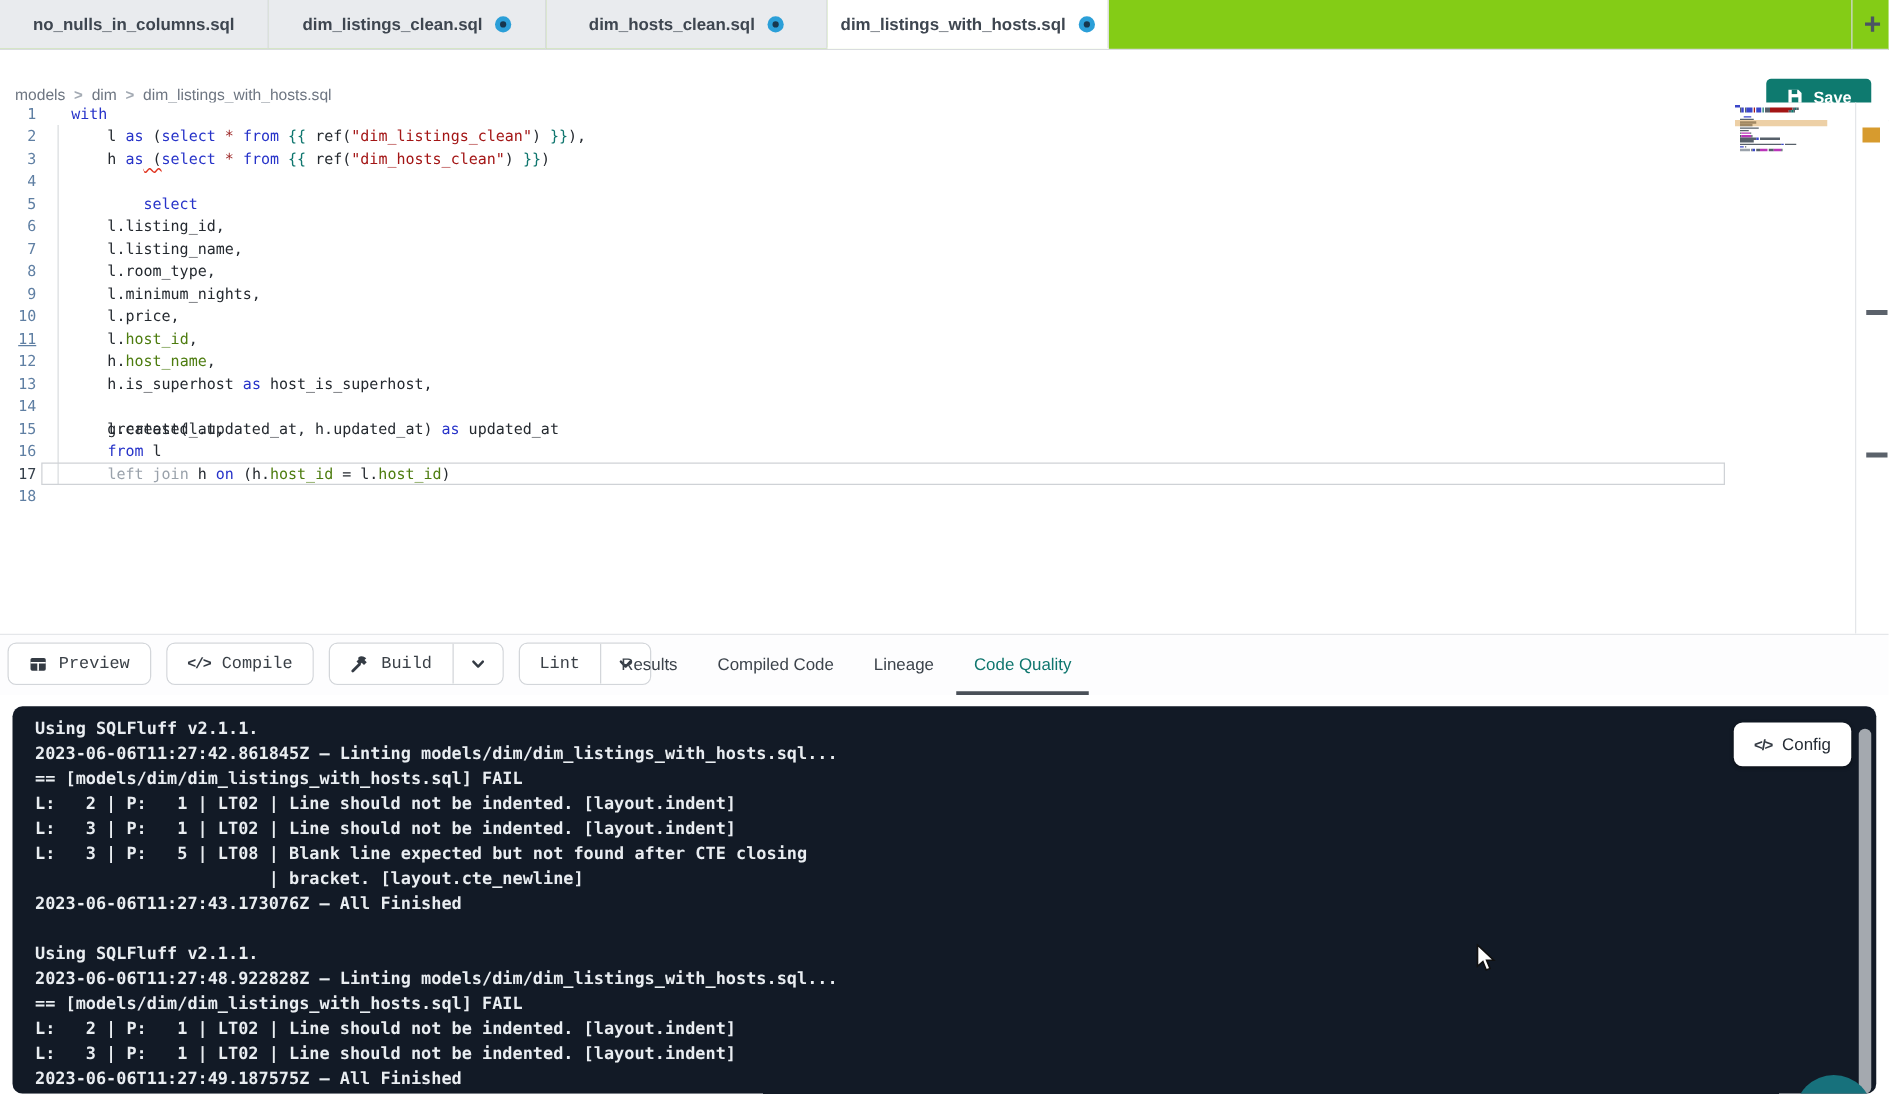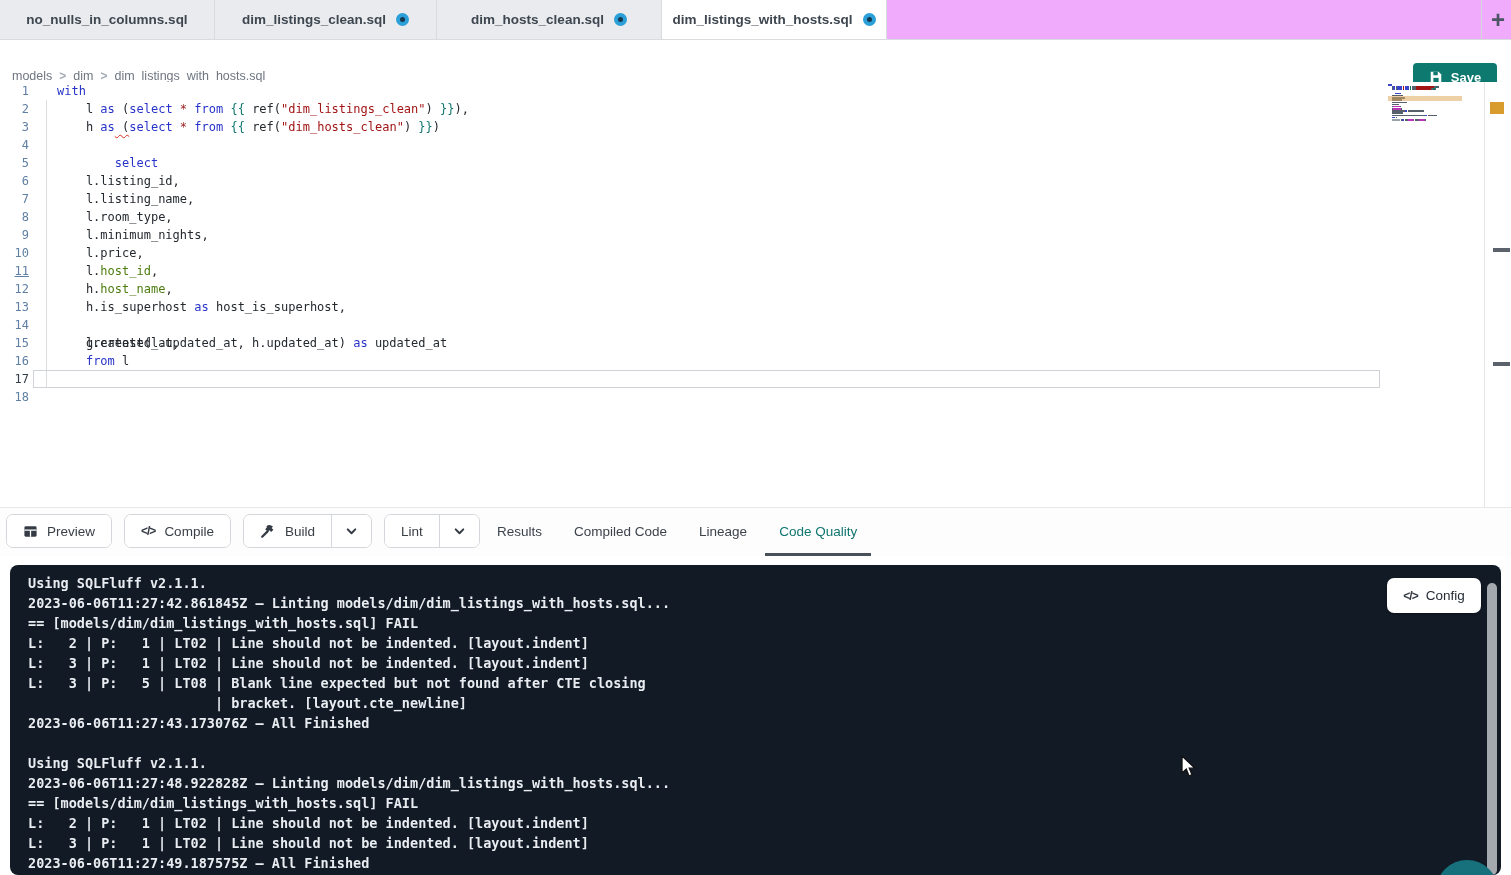--- a/index.html
+++ b/index.html
@@ -2,21 +2,21 @@
 <html><head>
 <meta charset="utf-8">
 <style>
   * { margin:0; padding:0; box-sizing:border-box; }
   html,body { width:1511px; height:875px; overflow:hidden; background:#fff;
               font-family:"Liberation Sans", sans-serif; }
   .stage { position:relative; width:1511px; height:875px; }
 
   
   .tabbar { position:absolute; left:0; top:0; width:1511px; height:40px;
-            background:#f0abfc; border-bottom:1px solid #d9dcdf; display:flex; }
+            background:#84cc16; border-bottom:1px solid #d9dcdf; display:flex; }
   .tabs { display:flex; height:100%; }
   .tab { height:100%; display:flex; align-items:center; justify-content:center; gap:10px;
          border-right:1px solid #d8dbde; font-size:13.5px; font-weight:600; color:#3e4650;
          background:#e9ebee; cursor:pointer; }
   .tab:nth-child(1){ width:215px; }
   .tab:nth-child(2){ width:222px; }
   .tab:nth-child(3){ width:225px; }
   .tab:nth-child(4){ width:225px; }
   .tab.active { background:#fff; border-bottom:1px solid #fff; margin-bottom:-1px; }
   .dirty-dot { position:relative; width:13px; height:13px; border-radius:50%; background:#2b9fd8; flex:0 0 13px; }
@@ -70,21 +70,21 @@
   .ruler-dash.d2 { top:280px; }
 
   
   .toolbar { position:absolute; left:0; top:507px; width:1511px; height:49px; background:#fdfdfe;
              border-top:1px solid #e5e7ea; }
   .btns { position:absolute; left:6px; top:6px; display:flex; gap:12px; }
   .btn-group { display:flex; border:1px solid #d3d6da; border-radius:7px; background:#fff; height:34px;
                overflow:hidden; }
   .tb-btn { border:none; background:#fff; display:flex; align-items:center; gap:9px; padding:0 16px;
             font-size:13.5px; color:#3a4047; font-weight:500; cursor:pointer;
-            font-family:Liberation Sans, sans-serif;justify-content:space-between; }
+            font-family:Liberation Mono, monospace;justify-content:space-between; }
   .tb-btn.dd { border-left:1px solid #d3d6da; padding:0 13px; }
   .tb-icon { display:flex; align-items:center; }
   .code-glyph { font-size:12px; font-weight:700; color:#343b44; letter-spacing:-1px; }
   .res-tabs { position:absolute; left:483px; top:2px; display:flex; gap:4px; height:46px; }
   .res-tab { display:flex; align-items:center; padding:0 14px; font-size:13.5px; color:#3c434b;
              font-weight:500; cursor:pointer; border-bottom:3px solid transparent; height:46px; }
   .res-tab.active { border-bottom:3px solid #4a5058; color:#0f766e; }
 
   
   .terminal { position:absolute; left:10px; top:565px; width:1491px; height:310px; background:#121a26;
@@ -183,20 +183,21 @@
         <div class="code-line" style="top: 108px;"><span class="tok-pl">    l.listing_name,</span></div>
         <div class="code-line" style="top: 126px;"><span class="tok-pl">    l.room_type,</span></div>
         <div class="code-line" style="top: 144px;"><span class="tok-pl">    l.minimum_nights,</span></div>
         <div class="code-line" style="top: 162px;"><span class="tok-pl">    l.price,</span></div>
         <div class="code-line" style="top: 180px;"><span class="tok-pl">    l.</span><span class="tok-mag">host_id</span><span class="tok-pl">,</span></div>
         <div class="code-line" style="top: 198px;"><span class="tok-pl">    h.</span><span class="tok-mag">host_name</span><span class="tok-pl">,</span></div>
         <div class="code-line" style="top: 216px;"><span class="tok-pl">    h.is_superhost </span><span class="tok-kw">as</span><span class="tok-pl"> host_is_superhost,</span></div>
         <div class="code-line" style="top: 252px;"><span class="tok-pl">    l.created_at,</span></div>
         <div class="code-line" style="top: 252px;"><span class="tok-pl">    greatest(l.updated_at, h.updated_at) </span><span class="tok-kw">as</span><span class="tok-pl"> updated_at</span></div>
         <div class="code-line" style="top: 270px;"><span class="tok-pl">    </span><span class="tok-kw">from</span><span class="tok-pl"> l</span></div>
+        <div class="code-line" style="top: 288px;"><span class="tok-pl">    </span><span class="tok-gray">left join</span><span class="tok-pl"> h </span><span class="tok-kw">on</span><span class="tok-pl"> (h.</span><span class="tok-mag">host_id</span><span class="tok-pl"> = l.</span><span class="tok-mag">host_id</span><span class="tok-pl">)</span></div>
         <div class="code-line" style="top: 306px;"></div>
       </div>
     <div class="minimap">
       <div>
           <div class="mm-line"><span class="mm-tok" style="width: 3.6px; background: rgb(59, 70, 201);"></span></div>
           <div class="mm-line"><span class="mm-tok" style="width: 3.6px;"></span><span class="mm-tok" style="width: 1.8px; background: rgb(87, 96, 106);"></span><span class="mm-tok" style="width: 1.8px; background: rgb(59, 70, 201);"></span><span class="mm-tok" style="width: 0.9px;"></span><span class="mm-tok" style="width: 0.9px; background: rgb(87, 96, 106);"></span><span class="mm-tok" style="width: 5.4px; background: rgb(59, 70, 201);"></span><span class="mm-tok" style="width: 0.9px;"></span><span class="mm-tok" style="width: 0.9px; background: rgb(163, 21, 21);"></span><span class="mm-tok" style="width: 0.9px;"></span><span class="mm-tok" style="width: 3.6px; background: rgb(59, 70, 201);"></span><span class="mm-tok" style="width: 0.9px;"></span><span class="mm-tok" style="width: 1.8px; background: rgb(15, 118, 110);"></span><span class="mm-tok" style="width: 0.9px;"></span><span class="mm-tok" style="width: 3.6px; background: rgb(87, 96, 106);"></span><span class="mm-tok" style="width: 18px; background: rgb(163, 21, 21);"></span><span class="mm-tok" style="width: 1.8px; background: rgb(87, 96, 106);"></span><span class="mm-tok" style="width: 1.8px; background: rgb(15, 118, 110);"></span><span class="mm-tok" style="width: 1.8px; background: rgb(87, 96, 106);"></span></div>
           <div class="mm-line"><span class="mm-tok" style="width: 3.6px;"></span><span class="mm-tok" style="width: 1.8px; background: rgb(87, 96, 106);"></span><span class="mm-tok" style="width: 1.8px; background: rgb(59, 70, 201);"></span><span class="mm-tok" style="width: 0.9px;"></span><span class="mm-tok" style="width: 0.9px; background: rgb(87, 96, 106);"></span><span class="mm-tok" style="width: 5.4px; background: rgb(59, 70, 201);"></span><span class="mm-tok" style="width: 0.9px;"></span><span class="mm-tok" style="width: 0.9px; background: rgb(163, 21, 21);"></span><span class="mm-tok" style="width: 0.9px;"></span><span class="mm-tok" style="width: 3.6px; background: rgb(59, 70, 201);"></span><span class="mm-tok" style="width: 0.9px;"></span><span class="mm-tok" style="width: 1.8px; background: rgb(15, 118, 110);"></span><span class="mm-tok" style="width: 0.9px;"></span><span class="mm-tok" style="width: 3.6px; background: rgb(87, 96, 106);"></span><span class="mm-tok" style="width: 15.3px; background: rgb(163, 21, 21);"></span><span class="mm-tok" style="width: 1.8px; background: rgb(87, 96, 106);"></span><span class="mm-tok" style="width: 1.8px; background: rgb(15, 118, 110);"></span><span class="mm-tok" style="width: 0.9px; background: rgb(87, 96, 106);"></span></div>
           <div class="mm-line"></div>
           <div class="mm-line"><span class="mm-tok" style="width: 7.2px;"></span><span class="mm-tok" style="width: 5.4px; background: rgb(59, 70, 201);"></span></div>
           <div class="mm-line"><span class="mm-tok" style="width: 3.6px;"></span><span class="mm-tok" style="width: 11.7px; background: rgb(87, 96, 106);"></span></div>

